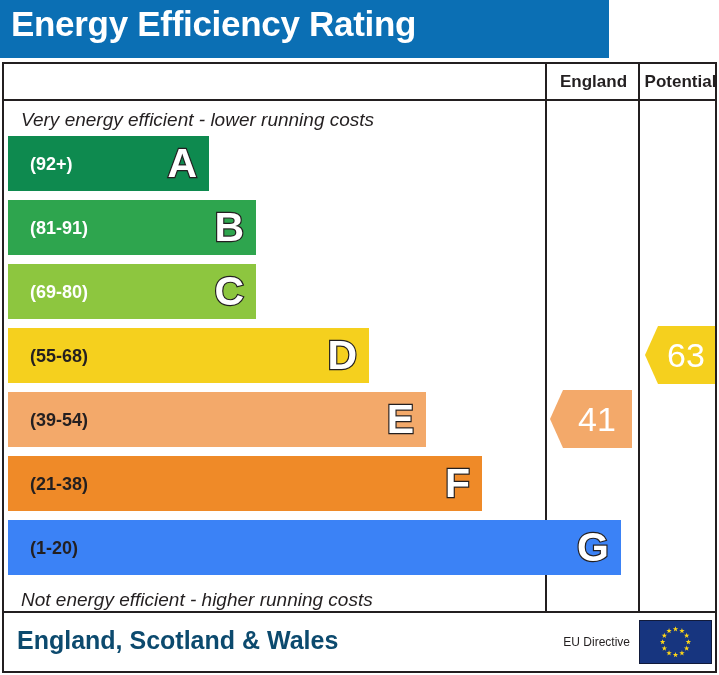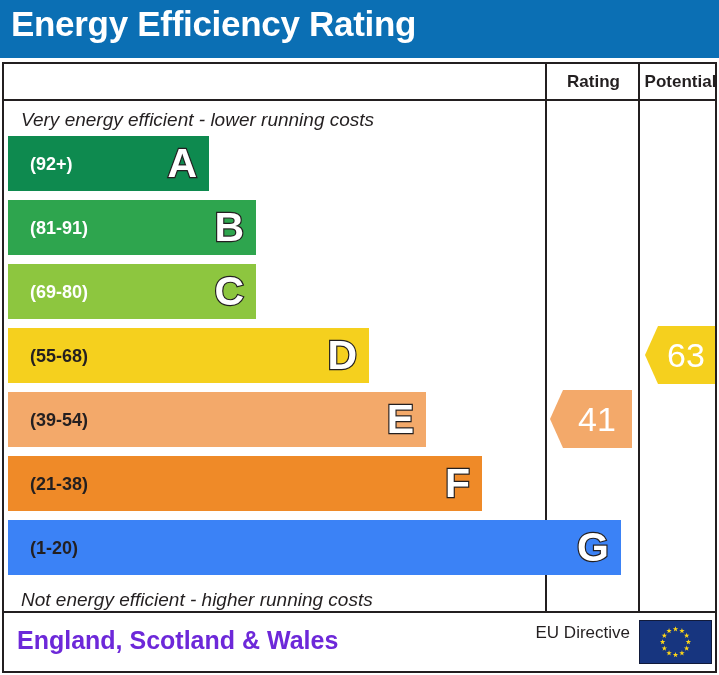--- a/index.html
+++ b/index.html
@@ -18,21 +18,21 @@
     height: 675px;
     background: #ffffff;
     overflow: hidden;
   }
 
   
   .title-bar {
     position: absolute;
     left: 0;
     top: 0;
-    width: 719px;
+    width: 609px;
     height: 58px;
     background: #0b6fb4;
     box-sizing: border-box;
   }
   .title-text {
     position: absolute;
     left: 11px;
     top: 4px;
     font-size: 35px;
     font-weight: bold;
@@ -156,28 +156,28 @@
     border-top: none;
     box-sizing: border-box;
     background: #ffffff;
   }
   .footer-title {
     position: absolute;
     left: 13px;
     top: 13px;
     font-size: 25px;
     font-weight: bold;
-    color: #6d28d9;
+    color: #0c4a6e;
     white-space: nowrap;
   }
   .footer-directive {
     position: absolute;
     left: 518px;
-    top: 10px;
-    font-size: 17px;
+    top: 19px;
+    font-size: 12px;
     color: #231f20;
     line-height: 20px;
     text-align: right;
     width: 108px;
   }
   .eu-flag {
     position: absolute;
     left: 635px;
     top: 7px;
     width: 73px;
@@ -195,21 +195,21 @@
   <div class="title-bar">
     <div class="title-text">Energy Efficiency Rating</div>
   </div>
 
   <div class="table-frame">
 
     <div class="header-row"></div>
     <div class="col-div current"></div>
     <div class="col-div potential"></div>
 
-    <div class="col-head current">Rating</div>
+    <div class="col-head current">England</div>
     <div class="col-head potential">Potential</div>
 
     <div class="caption top">Very energy efficient - lower running costs</div>
 
     <div id="bands-host">
         <div class="band" style="top: 72px; width: 201px; background: rgb(14, 138, 79);">
           <div class="band-range">(92+)</div>
           <div class="band-letter">A</div>
         </div>
         <div class="band" style="top: 136px; width: 248px; background: rgb(46, 165, 78);">

